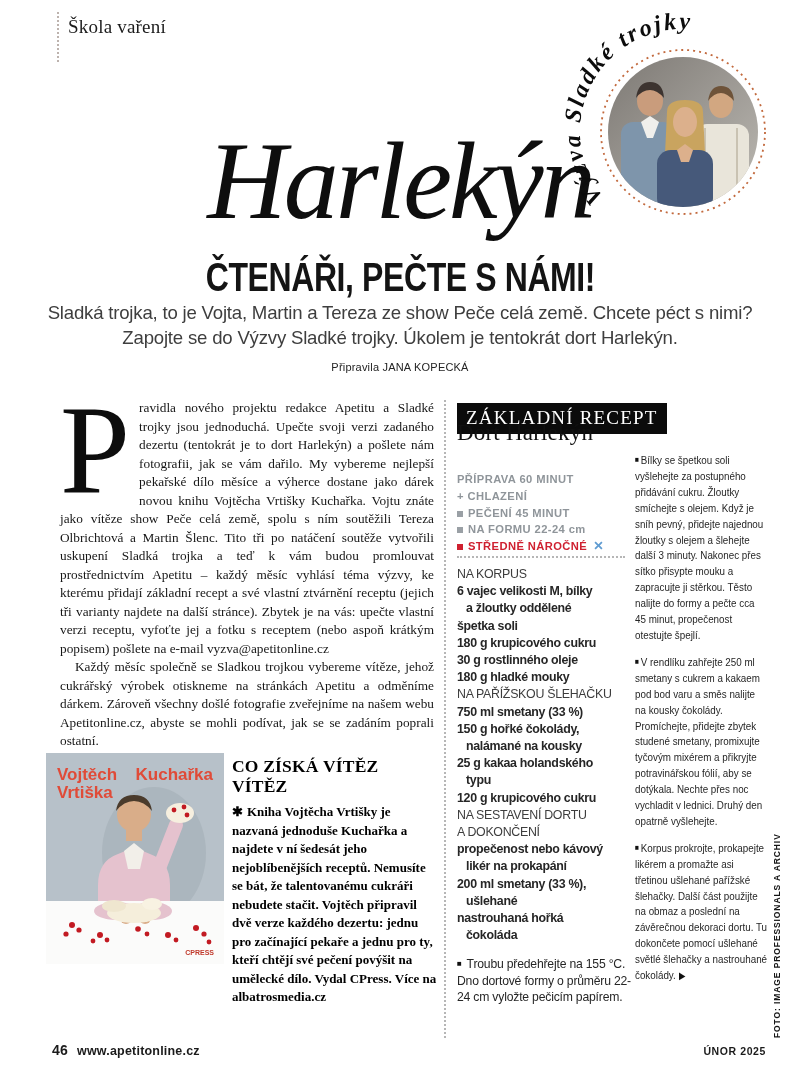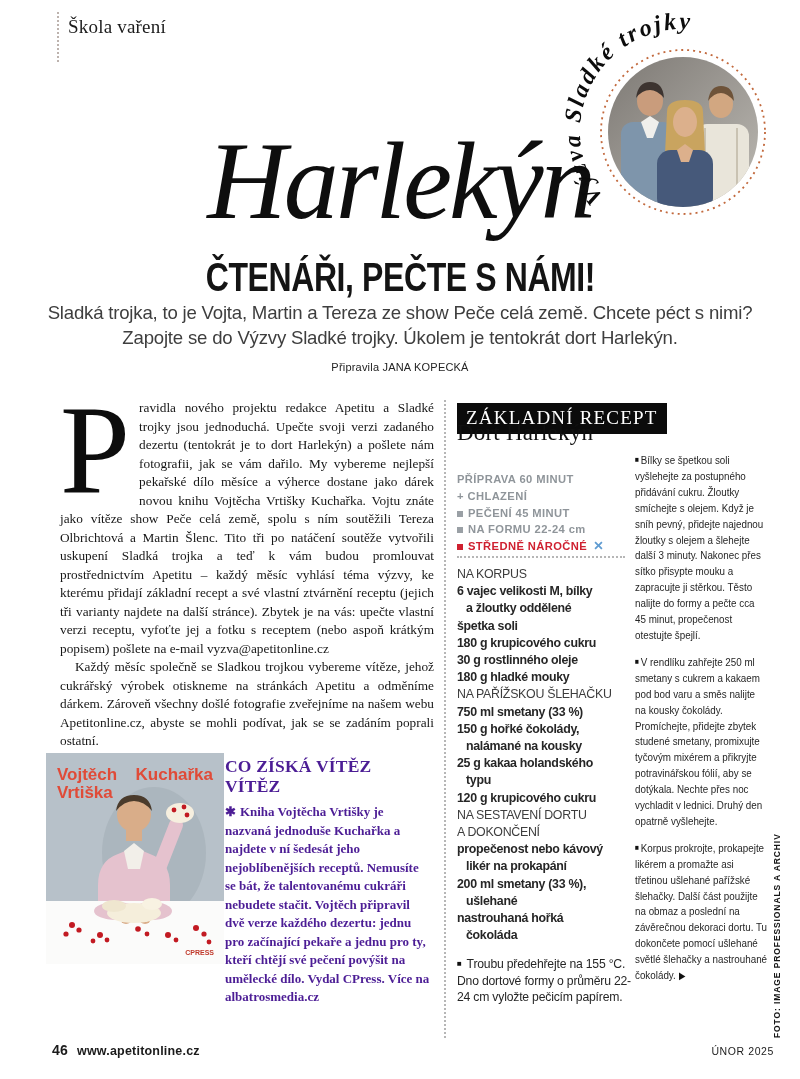--- a/index.html
+++ b/index.html
@@ -28,21 +28,21 @@
 
   
   .article{position:absolute;left:60px;top:399px;width:374px;
            font:400 13.3px/18.5px "Liberation Serif",serif;color:#161616;text-align:justify}
   .article p{margin:0}
   .dropcap{float:left;font:400 126px/96px "Liberation Serif",serif;margin:4px 9px 0 0;color:#0d0d0d}
   .p2{text-indent:15px}
 
   
   .book{position:absolute;left:46px;top:753px}
-  .winner{position:absolute;left:225px;top:757px;width:206px;color:#4c1d95}
+  .winner{position:absolute;left:232px;top:757px;width:206px;color:#000000}
   .w-head{font:700 17.5px/19.5px "Liberation Serif",serif;margin:0;letter-spacing:.2px}
   .w-body{margin:7px 0 0;font:700 13px/18.5px "Liberation Serif",serif}
   .w-star{margin-right:4px}
 
   
   .sep-main{position:absolute;left:444px;top:400px;height:638px;border-left:2px dotted #b6b6b6}
   .meta-hr{position:absolute;left:457px;top:556px;width:168px;border-top:2px dotted #b6b6b6}
 
   
   .kicker{position:absolute;left:457px;top:403px;background:#0b0b0b;color:#fff;
@@ -64,21 +64,21 @@
 
   .steps{position:absolute;left:635px;top:452px;width:158px;transform:scaleX(.84);transform-origin:0 0;
          font-size:11.7px;line-height:15.9px;color:#262626}
   .step{margin:0 0 10px}
   .sqb{font-size:8px;vertical-align:2px;margin-right:2px;color:#111}
   .arrow{margin-left:4px;font-size:10px;color:#111}
 
   
   .footer-left{position:absolute;left:52px;top:1042px;font-size:12.5px;font-weight:700;letter-spacing:.2px;color:#1b1b1b}
   .footer-left .pn{font-size:14px;margin-right:9px}
-  .issue{position:absolute;right:26px;top:1045px;font-size:10.5px;font-weight:400;letter-spacing:.6px;color:#1b1b1b}
+  .issue{position:absolute;right:34px;top:1045px;font-size:10.5px;font-weight:700;letter-spacing:.6px;color:#1b1b1b}
 
   
   .credit{position:absolute;left:772px;top:826px;height:212px;writing-mode:vertical-rl;transform:rotate(180deg);
           font-size:8.5px;font-weight:700;letter-spacing:.9px;color:#141414;white-space:nowrap}
 </style>
 </head>
 <body>
 
 <div class="page">
 

